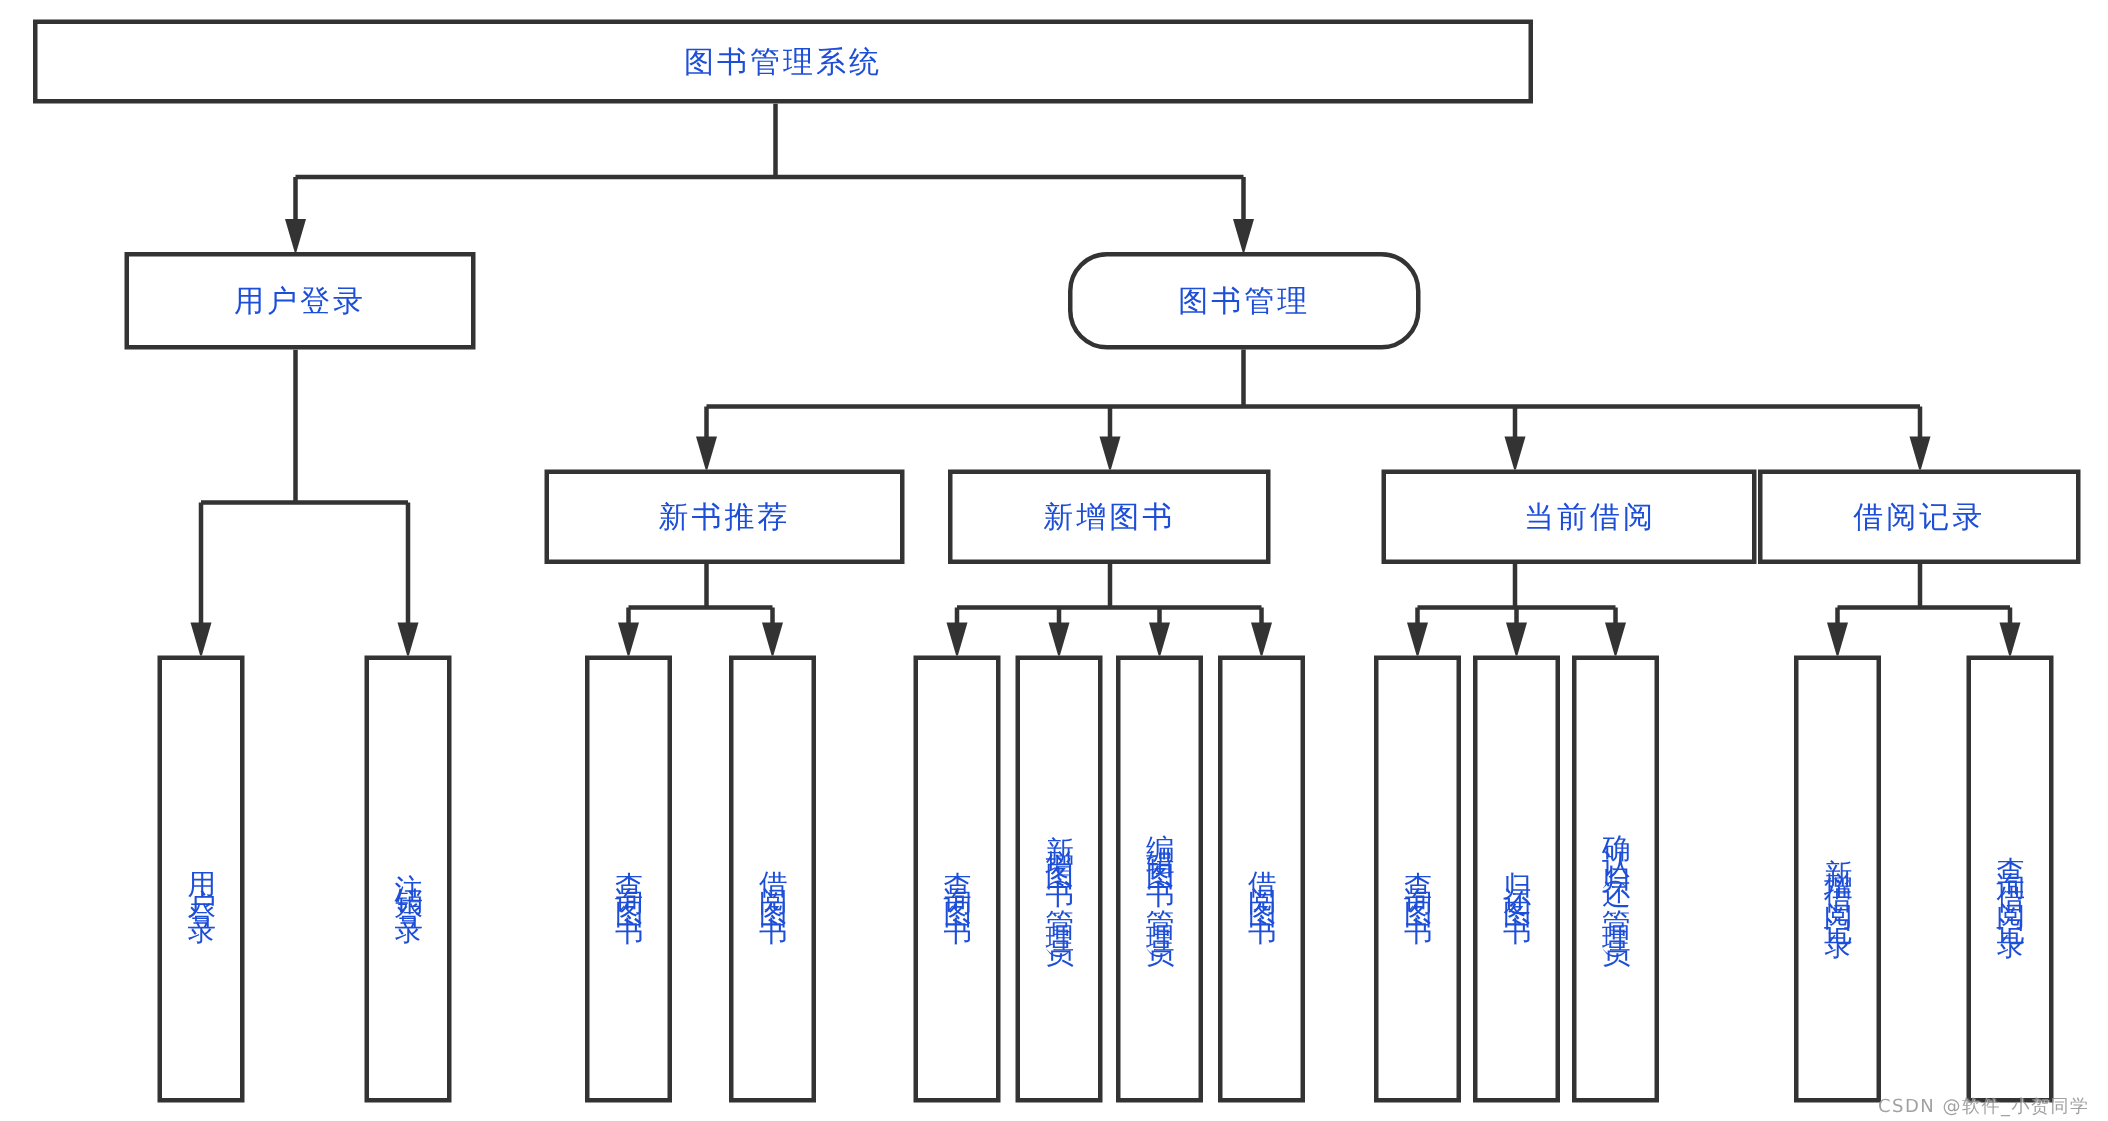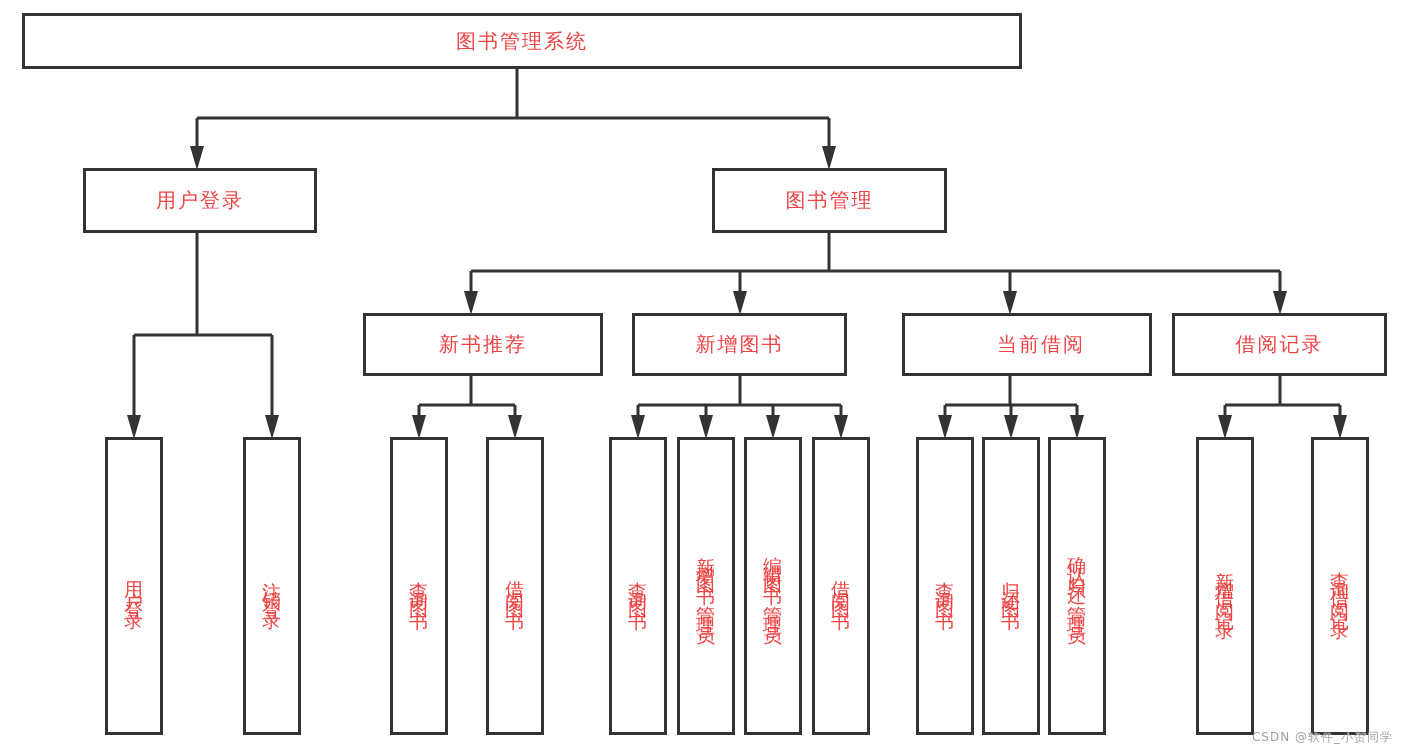--- a/index.html
+++ b/index.html
@@ -17,21 +17,21 @@
     pointer-events: none;
   }
   .node {
     position: absolute;
     box-sizing: border-box;
     border: 3px solid #333333;
     background: #ffffff;
     display: flex;
     align-items: center;
     justify-content: center;
-    color: #ef4444;
+    color: #1d4ed8;
   }
   .h-label {
     font-size: 20px;
     letter-spacing: 2px;
     white-space: nowrap;
   }
   .leaf { width: 58px; top: 437px; height: 298px; }
   .v-label {
     writing-mode: vertical-rl;
     text-orientation: mixed;
@@ -96,31 +96,31 @@
     </g>
   </svg>
 
   <div class="node" style="left:22px; top:13px; width:1000px; height:56px;">
     <span class="h-label">图书管理系统</span>
   </div>
 
   <div class="node" style="left:83px; top:168px; width:234px; height:65px;">
     <span class="h-label">用户登录</span>
   </div>
-  <div class="node" style="left:712px; top:168px; width:235px; height:65px;">
+  <div class="node" style="left:712px; top:168px; width:235px; height:65px;border-radius:26px;">
     <span class="h-label">图书管理</span>
   </div>
 
   <div class="node" style="left:363px; top:313px; width:240px; height:63px;">
     <span class="h-label">新书推荐</span>
   </div>
   <div class="node" style="left:632px; top:313px; width:215px; height:63px;">
     <span class="h-label">新增图书</span>
   </div>
-  <div class="node" style="left:902px; top:313px; width:250px; height:63px;padding-left:28px;">
+  <div class="node" style="left:921px; top:313px; width:250px; height:63px;padding-left:28px;">
     <span class="h-label">当前借阅</span>
   </div>
   <div class="node" style="left:1172px; top:313px; width:215px; height:63px;">
     <span class="h-label">借阅记录</span>
   </div>
 
   <div class="node leaf" style="left:105px;">
     <span class="v-label">用户登录</span>
   </div>
   <div class="node leaf" style="left:243px;">

